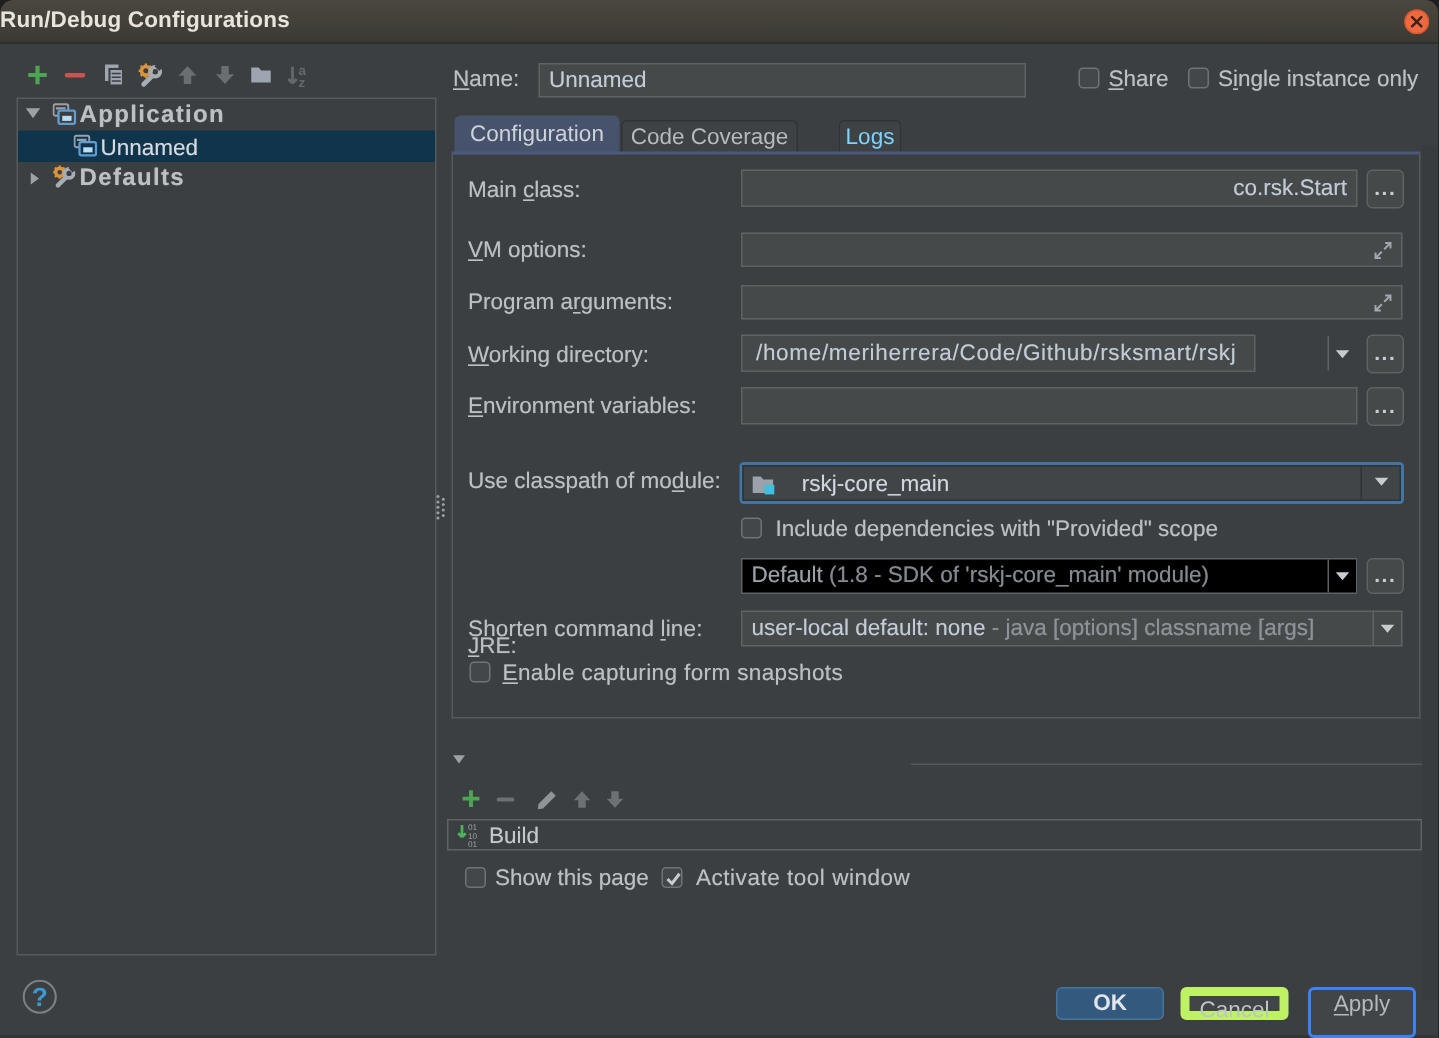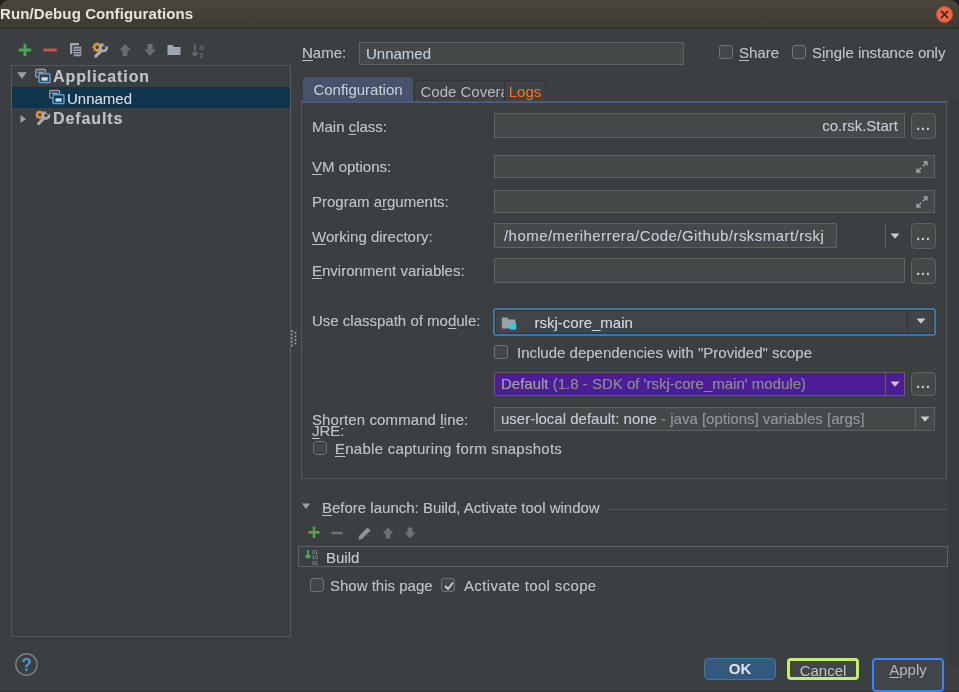--- a/index.html
+++ b/index.html
@@ -121,21 +121,21 @@
 
   <div class="lbl" style="left:302px;top:15px;"><span class="un">N</span>ame:</div>
   <div class="fld" style="left:359px;top:12.5px;width:325px;height:23px;">Unnamed</div>
   <div class="cb" style="left:719px;top:16px;"></div>
   <div class="lbl" style="left:739px;top:15px;"><span class="un">S</span>hare</div>
   <div class="cb" style="left:792px;top:16px;"></div>
   <div class="lbl" style="left:812px;top:15px;">S<span class="un">i</span>ngle instance only</div>
 
   <div class="tab" style="left:303px;top:47.5px;width:110px;height:26.5px;background:#47526c;border-radius:4px 4px 0 0;color:#ced3da;line-height:26px;">Configuration</div>
   <div class="tab" style="left:414px;top:50.5px;width:118px;height:23.5px;background:#3f4244;border:1px solid #313436;border-bottom:none;border-radius:4px 4px 0 0;color:#b6babd;line-height:22px;">Code Coverage</div>
-  <div class="tab" style="left:504px;top:50.5px;width:42px;height:23.5px;background:#3f4244;border:1px solid #313436;border-bottom:none;border-radius:4px 4px 0 0;color:#f97316;line-height:22px;">Logs</div>
+  <div class="tab" style="left:559px;top:50.5px;width:42px;height:23.5px;background:#3f4244;border:1px solid #313436;border-bottom:none;border-radius:4px 4px 0 0;color:#7dd3fc;line-height:22px;">Logs</div>
   <div class="abs" style="left:301px;top:72px;width:646px;height:2px;background:#4a5a7c;"></div>
 
   <div class="abs" style="left:301px;top:74px;width:646px;height:376px;border:1px solid #56595b;border-top:none;"></div>
 
   <div class="lbl" style="left:312px;top:89px;">Main <span class="un">c</span>lass:</div>
   <div class="fld" style="left:494px;top:84px;width:411px;height:25px;line-height:23px;padding-left:9px;text-align:right;">co.rsk.Start</div>
   <div class="dots" style="left:911px;top:84px;width:25px;height:26px;line-height:22px;">...</div>
 
   <div class="lbl" style="left:312px;top:128.5px;"><span class="un">V</span>M options:</div>
   <div class="fld" style="left:494px;top:126px;width:441px;height:23px;"></div>
@@ -170,41 +170,40 @@
   </svg>
   <div class="abs" style="left:907px;top:280.5px;width:26.5px;height:24px;border-left:1px solid #303233;"></div>
   <svg class="abs" style="left:915px;top:288px" width="12" height="8" viewBox="0 0 12 8">
         <path d="M1.5 1.5 h9 L6 6.8 Z" fill="#c6cbd0"></path>
       </svg>
 
   <div class="cb" style="left:494px;top:315.5px;"></div>
   <div class="lbl" style="left:517px;top:314.5px;">Include dependencies with "Provided" scope</div>
 
   <div class="lbl" style="left:312px;top:346.5px;margin-top:46px;"><span class="un">J</span>RE:</div>
-  <div class="fld" style="left:494px;top:343px;width:411px;height:24px;line-height:22px;background:#4c1d95;color:#9ba1a6;">Default <span style="color:#83898e;">(1.8 - SDK of 'rskj-core_main' module)</span></div>
+  <div class="fld" style="left:494px;top:343px;width:411px;height:24px;line-height:22px;background:#000000;color:#9ba1a6;">Default <span style="color:#83898e;">(1.8 - SDK of 'rskj-core_main' module)</span></div>
   <div class="abs" style="left:885px;top:344px;width:19px;height:22px;border-left:1px solid #5f6263;"></div>
   <svg class="abs" style="left:889px;top:351px" width="12" height="8" viewBox="0 0 12 8">
         <path d="M1.5 1.5 h9 L6 6.8 Z" fill="#c6cbd0"></path>
       </svg>
   <div class="dots" style="left:911px;top:343px;width:25px;height:24px;line-height:20px;">...</div>
 
   <div class="lbl" style="left:312px;top:381.5px;letter-spacing:0.1px;">Shorten command <span class="un">l</span>ine:</div>
-  <div class="fld" style="left:494px;top:378px;width:441px;height:24px;line-height:22px;">user-local default: none <span style="color:#8d9296;">- java [options] variables [args]</span></div>
+  <div class="fld" style="left:494px;top:378px;width:441px;height:24px;line-height:22px;">user-local default: none <span style="color:#8d9296;">- java [options] classname [args]</span></div>
   <div class="abs" style="left:915px;top:379px;width:19px;height:22px;border-left:1px solid #5f6263;"></div>
   <svg class="abs" style="left:919px;top:386px" width="12" height="8" viewBox="0 0 12 8">
         <path d="M1.5 1.5 h9 L6 6.8 Z" fill="#c6cbd0"></path>
       </svg>
 
   <div class="cb" style="left:313px;top:412px;"></div>
   <div class="lbl" style="left:335px;top:410.5px;letter-spacing:0.25px;"><span class="un">E</span>nable capturing form snapshots</div>
 
   <svg class="abs" style="left:301px;top:472px" width="10" height="10" viewBox="0 0 10 10">
     <path d="M1 2.5 L9 2.5 L5 8 Z" fill="#9da1a4"></path>
   </svg>
-  <div class="lbl" style="left:322px;top:469.5px;"><span class="un">B</span>efore launch: Build, Activate tool window</div>
   <div class="abs" style="left:607px;top:480px;width:341px;height:1px;background:#55585a;"></div>
 
   <svg class="abs" style="left:307px;top:497px" width="14" height="14" viewBox="0 0 14 14">
     <path d="M5.7 0.8 h2.6 v4.3 h4.3 v2.6 h-4.3 v4.3 h-2.6 v-4.3 h-4.3 v-2.6 h4.3 z" fill="#4ca552"></path>
   </svg>
   <svg class="abs" style="left:330px;top:497px" width="14" height="14" viewBox="0 0 14 14">
     <rect x="1.2" y="5.7" width="11.6" height="2.6" rx="1" fill="#6d7173"></rect>
   </svg>
   <svg class="abs" style="left:357px;top:497px" width="15" height="15" viewBox="0 0 15 15">
     <path d="M10.5 1.5 L13.5 4.5 L5 13 L1.5 13.5 L2 10 Z" fill="#8f9499"></path>
@@ -224,27 +223,27 @@
     <text x="8" y="16.5" font-size="5.5" fill="#9aa0a5">01</text>
   </svg>
   <div class="lbl" style="left:326px;top:520px;color:#c4c9cd;">Build</div>
 
   <div class="cb" style="left:310px;top:549px;"></div>
   <div class="lbl" style="left:330px;top:547.5px;">Show this page</div>
   <div class="cb" style="left:441px;top:549px;"></div>
   <svg class="abs" style="left:443px;top:551px" width="12" height="12" viewBox="0 0 12 12">
     <path d="M2 6 L5 9 L10 2.5" stroke="#c7ccd1" stroke-width="2" fill="none"></path>
   </svg>
-  <div class="lbl" style="left:464px;top:547.5px;letter-spacing:0.35px;">Activate tool scope</div>
+  <div class="lbl" style="left:464px;top:547.5px;letter-spacing:0.35px;">Activate tool window</div>
 
   <svg class="abs" style="left:15px;top:624px" width="23" height="23" viewBox="0 0 23 23">
     <circle cx="11.5" cy="11.5" r="10.7" fill="none" stroke="#7d8184" stroke-width="1.4"></circle>
     <text x="11.5" y="17.5" font-size="17.5" font-weight="bold" fill="#3b9bd1" text-anchor="middle" font-family="Liberation Sans">?</text>
   </svg>
 
   <div class="abs" style="left:704px;top:629px;width:72px;height:22px;background:#33597f;border:1px solid #45749c;border-radius:4px;
        color:#dfe5ea;font-weight:bold;font-size:15px;text-align:center;line-height:20px;">OK</div>
-  <div class="abs" style="left:787px;top:629px;width:72px;height:22px;background:#424548;border:3px solid #bef264;border-radius:4px;
+  <div class="abs" style="left:787px;top:629px;width:72px;height:22px;background:#424548;border:6px solid #bef264;border-radius:4px;
        color:#bfc4c8;font-size:15px;text-align:center;line-height:20px;">Cancel</div>
   <div class="abs" style="left:872px;top:629px;width:72px;height:34px;background:#424548;border:2px solid #3b82f6;border-radius:4px;
        color:#b4b9bd;font-size:15px;text-align:center;line-height:20px;"><span class="un">A</span>pply</div>
   </div>
 </div>
 
 </body></html>

